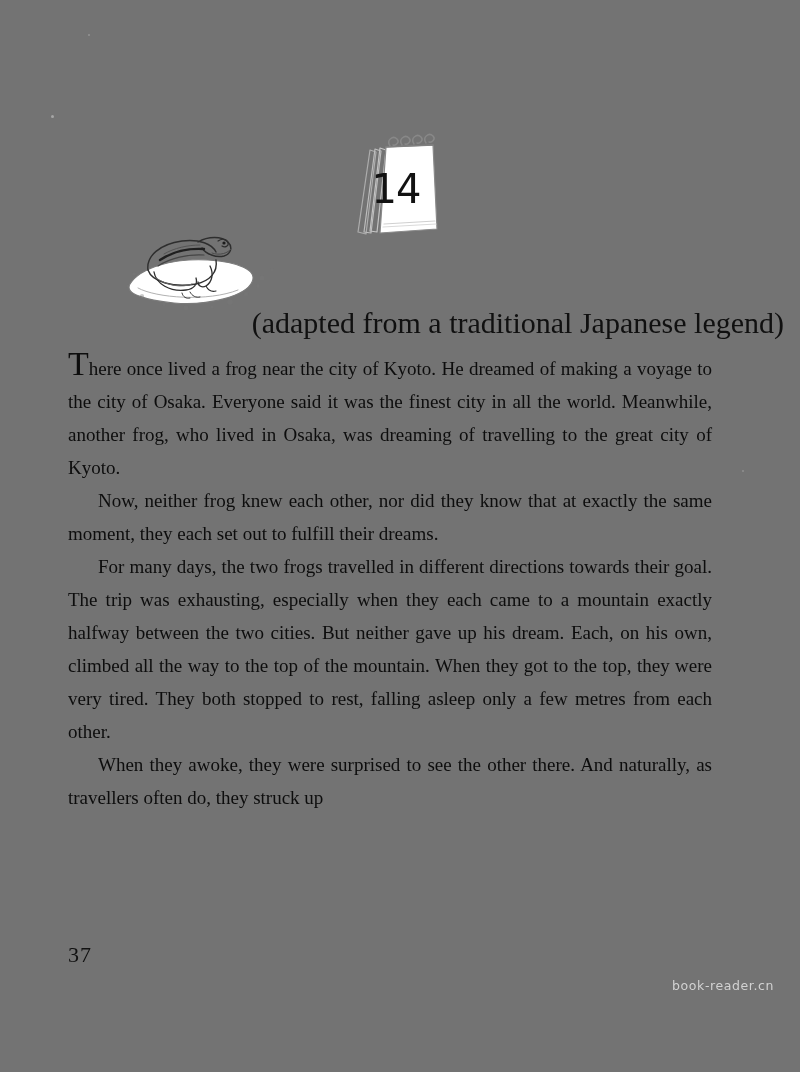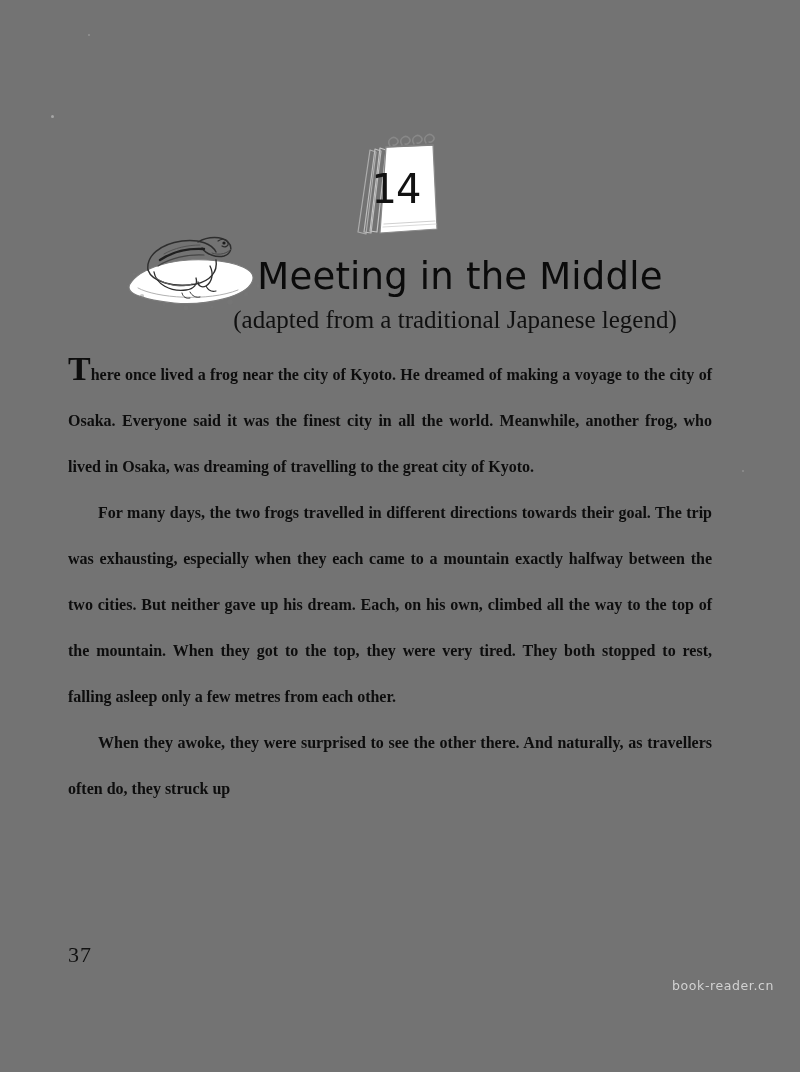--- a/index.html
+++ b/index.html
@@ -78,46 +78,45 @@
     font-family: "DejaVu Sans", "Liberation Sans", sans-serif;
     font-size: 37px;
     font-weight: 400;
     letter-spacing: .2px;
     color: #0b0b0b;
     white-space: nowrap;
   }
 
   .chapter-subtitle {
     position: absolute;
-    left: 145px;
+    left: 164px;
     top: 186px;
     width: 620px;
-    text-align: center;
+    text-align: right;
     font-family: "Liberation Serif", "DejaVu Serif", serif;
-    font-size: 25px;
+    font-size: 30px;
     color: #101010;
     white-space: nowrap;
   }
 
   
   .body-text {
     position: absolute;
     left: 68px;
     top: 352px;
     width: 644px;
   }
   .para {
     margin: 0;
-    font-size: 16px;
-    line-height: 46px;
+    font-size: 19px;
+    line-height: 33px;
     text-align: justify;
     text-justify: inter-word;
     color: #0d0d0d;
     hyphens: none;
-    font-weight: bold;
   }
   .para + .para { text-indent: 30px; }
   .para-first { text-indent: 0; }
   .para-first::first-letter {
     font-size: 34px;
     line-height: 21px;
   }
 
   
   .page-number {
@@ -216,27 +215,27 @@
           <circle cx="74" cy="100" r="2.4" opacity=".45"></circle>
           <circle cx="52" cy="96" r="1.7" opacity=".4"></circle>
           <circle cx="30" cy="88" r="2.1" opacity=".4"></circle>
           <circle cx="16" cy="78" r="1.5" opacity=".35"></circle>
           <circle cx="22" cy="66" r="1.9" opacity=".35"></circle>
           <circle cx="160" cy="62" r="1.4" opacity=".3"></circle>
         </g>
       </svg>
     </div>
 
-    <div class="chapter-title">Meeting in the Middle</div>
 
     <div class="chapter-subtitle">(adapted from a traditional Japanese legend)</div>
   </div>
 
   <div class="body-text">
     <p class="para para-first">There once lived a frog near the city of Kyoto. He dreamed of making a voyage to the city of Osaka. Everyone said it was the finest city in all the world. Meanwhile, another frog, who lived in Osaka, was dreaming of travelling to the great city of Kyoto.</p>
+    <p class="para">Now, neither frog knew each other, nor did they know that at exactly the same moment, they each set out to fulfill their dreams.</p>
     <p class="para">For many days, the two frogs travelled in different directions towards their goal. The trip was exhausting, especially when they each came to a mountain exactly halfway between the two cities. But neither gave up his dream. Each, on his own, climbed all the way to the top of the mountain. When they got to the top, they were very tired. They both stopped to rest, falling asleep only a few metres from each other.</p>
     <p class="para">When they awoke, they were surprised to see the other there. And naturally, as travellers often do, they struck up</p>
   </div>
 
   <div class="page-number">37</div>
 
   <div class="watermark">book-reader.cn</div>
 
 </div>
 

